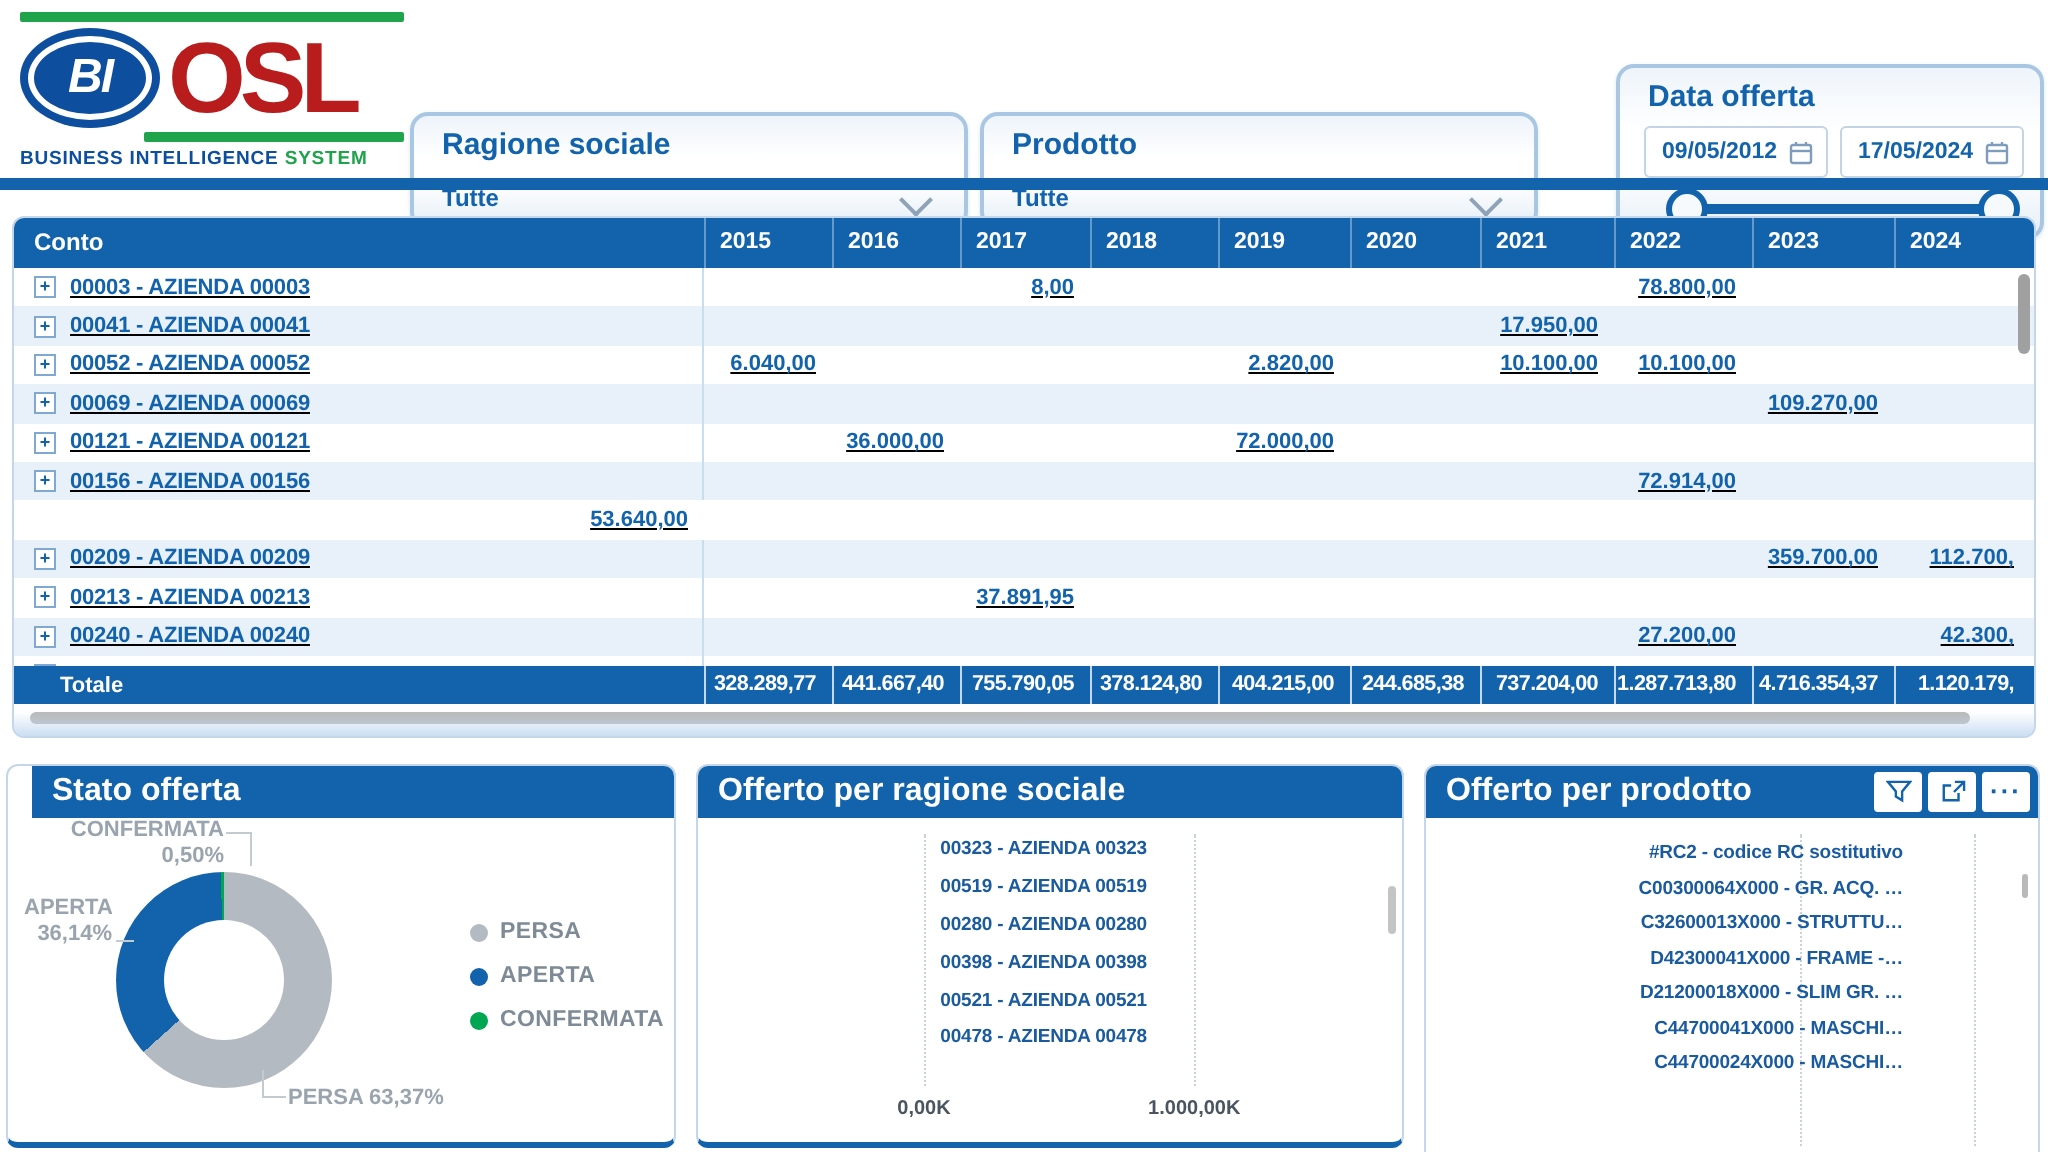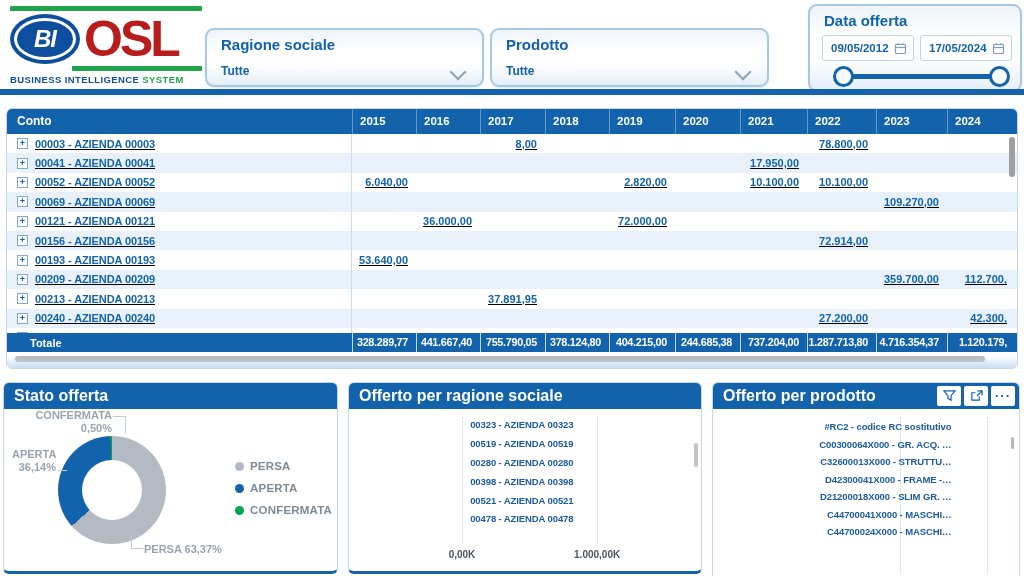--- a/index.html
+++ b/index.html
@@ -15,21 +15,21 @@
     display:flex;align-items:center;justify-content:center;}
   .bi-oval::before{content:"";position:absolute;inset:4px;border:3px solid #fff;border-radius:50%;}
   .bi-oval span{position:relative;color:#fff;font-weight:bold;font-style:italic;font-size:24px;letter-spacing:-1px;}
   .osl{color:#b91c1c;font-weight:bold;font-size:50px;letter-spacing:-3px;line-height:50px;margin-left:4px;}
   .logo-underbar{height:5px;background:#1fa44c;margin-left:62px;border-radius:1px;}
   .logo-caption{margin-top:3px;font-size:9.5px;font-weight:bold;letter-spacing:.4px;white-space:nowrap;}
   .cap-blue{color:#0d4f9e;} .cap-green{color:#1fa44c;}
 
   .filterbox{border:2px solid #a9c6e2;border-radius:9px;
     background:linear-gradient(180deg,#eef4fb,#ffffff 38%,#ffffff 62%,#e4eef8);
-    box-shadow:0 1px 2px rgba(120,160,200,.25);}
+    box-shadow:0 1px 2px rgba(120,160,200,.25);margin-top:28px;}
   #f-rs{left:205px;top:28px;width:275px;height:55px;}
   #f-pr{left:490px;top:28px;width:275px;height:55px;}
   .f-label{position:absolute;left:14px;top:6px;color:#1263ac;font-size:15px;font-weight:bold;}
   .f-value{position:absolute;left:14px;top:34px;color:#1263ac;font-size:12px;font-weight:bold;}
   .chev{position:absolute;right:18px;top:36px;width:10px;height:10px;
     border-right:2px solid #8fa3b8;border-bottom:2px solid #8fa3b8;transform:rotate(45deg);}
 
   #f-date{left:808px;top:4px;width:210px;height:84px;}
   .d-input{position:absolute;top:29px;width:92px;height:26px;background:#fff;border:1px solid #c3d4e6;
     border-radius:3px;display:flex;align-items:center;justify-content:space-between;
@@ -67,21 +67,21 @@
   #ttotal .cell-val{color:#fff;font-size:10.8px;letter-spacing:-.3px;border-left:1px solid rgba(255,255,255,.75);
     height:19px;line-height:19px;box-sizing:border-box;}
   #vscroll{left:1002px;top:28px;width:6px;height:40px;background:#a0a0a0;border-radius:3px;}
   #hscroll{left:8px;top:247px;width:970px;height:6px;background:#b9b9b9;border-radius:3px;}
 
   
   .panel{border:1px solid #c3d6ea;border-radius:6px;background:#fff;box-sizing:border-box;
     border-bottom:3px solid #1263ac;overflow:hidden;}
   .panel-h{height:26px;background:#1263ac;color:#fff;font-size:16px;font-weight:bold;
     line-height:26px;padding-left:10px;position:relative;}
-  #p-stato{left:3px;top:382px;width:335px;height:192px;}
+  #p-stato{left:3px;top:382px;width:335px;height:192px;padding-left:12px;}
   #p-rs{left:348px;top:382px;width:354px;height:192px;}
   #p-pr{left:712px;top:382px;width:308px;height:220px;}
 
   
   #donut{left:54px;top:53px;width:108px;height:108px;border-radius:50%;}
   #donut-hole{left:78px;top:77px;width:60px;height:60px;border-radius:50%;background:#fff;}
   .callout{color:#9aa4ae;font-size:11px;font-weight:bold;line-height:13px;}
   #co-conf{left:20px;top:26px;width:88px;text-align:right;}
   #co-ape{left:8px;top:65px;width:44px;text-align:right;}
   #co-per{left:140px;top:160px;}
@@ -296,24 +296,20 @@
           <div class="cell-val"></div>
           <div class="cell-val"></div>
           <div class="cell-val"></div>
           <div class="cell-val"></div>
           <div class="cell-val"></div>
           <div class="cell-val">72.914,00</div>
           <div class="cell-val"></div>
           <div class="cell-val"></div>
         </div>
         <div class="tgrid trow">
-          <div class="cell-conto">
-            <span class="expand"></span>
-            <span class="acct">00193 - AZIENDA 00193</span>
-          </div>
           <div class="cell-val">53.640,00</div>
           <div class="cell-val"></div>
           <div class="cell-val"></div>
           <div class="cell-val"></div>
           <div class="cell-val"></div>
           <div class="cell-val"></div>
           <div class="cell-val"></div>
           <div class="cell-val"></div>
           <div class="cell-val"></div>
           <div class="cell-val"></div>

